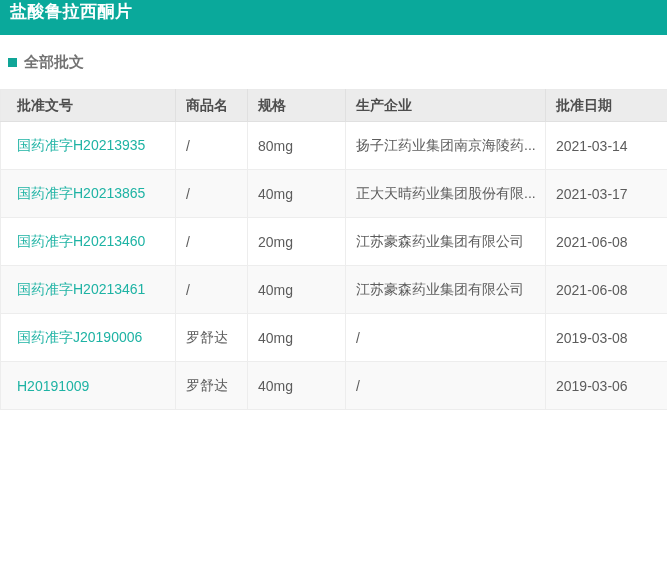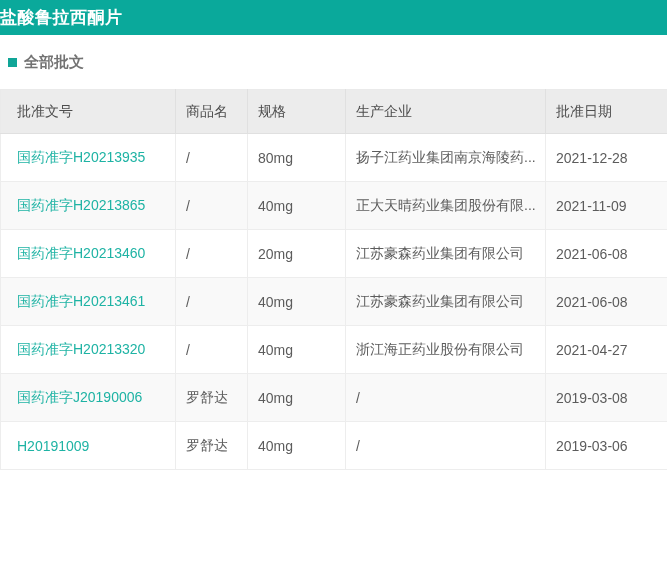--- a/index.html
+++ b/index.html
@@ -6,21 +6,22 @@
   html, body {
     width: 667px; height: 568px;
     background: #ffffff;
     font-family: "Liberation Sans", "DejaVu Sans", sans-serif;
     overflow: hidden;
   }
   .titlebar {
     height: 35px;
     background: #0aa99b;
     display: flex;
-    align-items: center;
+    align-items: flex-start;
+    padding-left: 10px;
   }
   .titlebar h1 {
     color: #ffffff;
     font-size: 17px;
     font-weight: bold;
     letter-spacing: 0.5px;
   }
   .section-label {
     margin: 17px 0 0 8px;
     display: flex;
@@ -44,25 +45,25 @@
     border-collapse: collapse;
     table-layout: fixed;
     border: 1px solid #eaeaea;
   }
   table.approvals col.c1 { width: 175px; }
   table.approvals col.c2 { width: 72px; }
   table.approvals col.c3 { width: 98px; }
   table.approvals col.c4 { width: 200px; }
   table.approvals col.c5 { width: 122px; }
   table.approvals th {
-    height: 44px;
+    height: 32px;
     background: #ececec;
     color: #4d4d4d;
     font-size: 14px;
-    font-weight: normal;
+    font-weight: bold;
     text-align: left;
     padding: 0 6px 0 10px;
     border: 1px solid #e0e0e0;
     border-top: none;
     margin-left: 12px;
   }
   table.approvals th:first-child { padding-left: 16px; border-left: none; }
   table.approvals th:last-child { border-right: none; }
   table.approvals td {
     height: 48px;
@@ -111,49 +112,42 @@
       <th>生产企业</th>
       <th>批准日期</th>
     </tr>
   </thead>
   <tbody>
       <tr>
         <td><a class="approval-link">国药准字H20213935</a></td>
         <td>/</td>
         <td>80mg</td>
         <td>扬子江药业集团南京海陵药...</td>
-        <td>2021-12-28</td>
+        <td>2021-03-14</td>
       </tr>
       <tr>
         <td><a class="approval-link">国药准字H20213865</a></td>
         <td>/</td>
         <td>40mg</td>
         <td>正大天晴药业集团股份有限...</td>
-        <td>2021-11-09</td>
+        <td>2021-03-17</td>
       </tr>
       <tr>
         <td><a class="approval-link">国药准字H20213460</a></td>
         <td>/</td>
         <td>20mg</td>
         <td>江苏豪森药业集团有限公司</td>
         <td>2021-06-08</td>
       </tr>
       <tr>
         <td><a class="approval-link">国药准字H20213461</a></td>
         <td>/</td>
         <td>40mg</td>
         <td>江苏豪森药业集团有限公司</td>
         <td>2021-06-08</td>
-      </tr>
-      <tr>
-        <td><a class="approval-link">国药准字H20213320</a></td>
-        <td>/</td>
-        <td>40mg</td>
-        <td>浙江海正药业股份有限公司</td>
-        <td>2021-04-27</td>
       </tr>
       <tr>
         <td><a class="approval-link">国药准字J20190006</a></td>
         <td>罗舒达</td>
         <td>40mg</td>
         <td>/</td>
         <td>2019-03-08</td>
       </tr>
       <tr>
         <td><a class="approval-link">H20191009</a></td>

